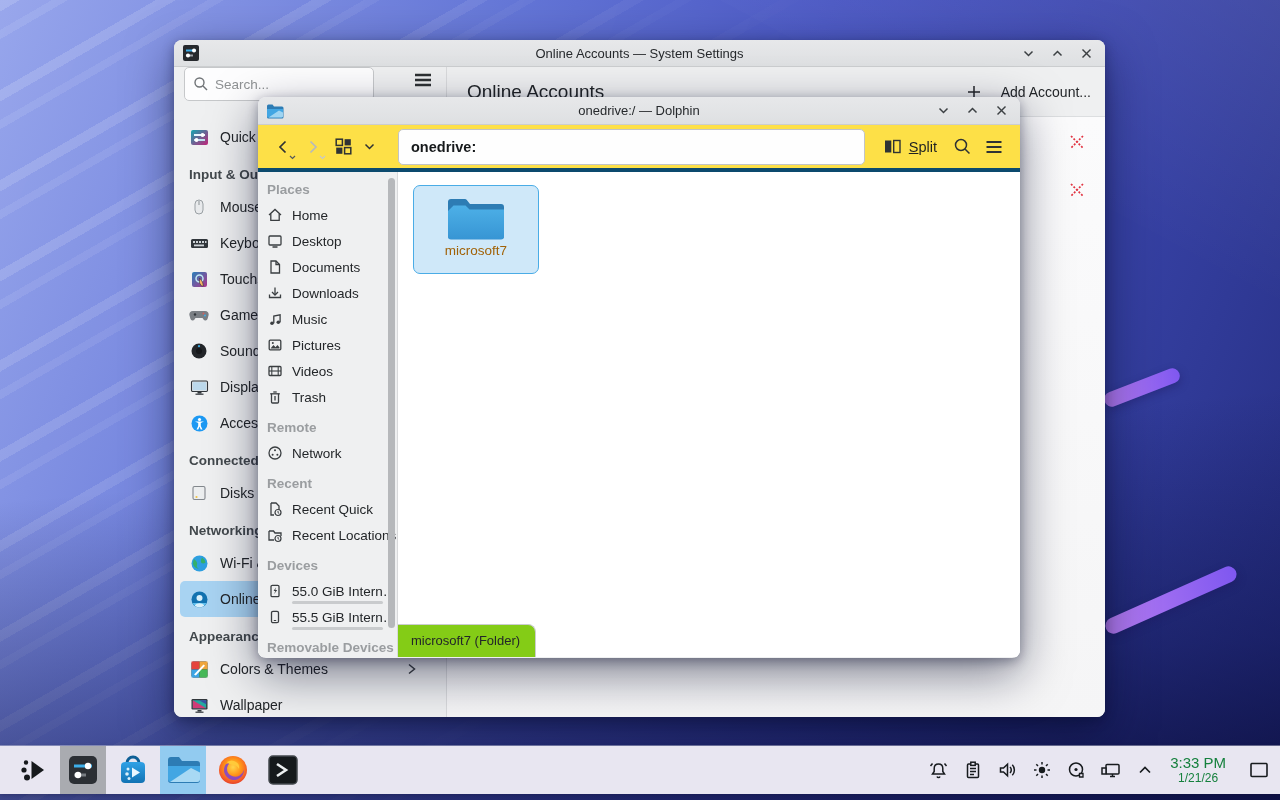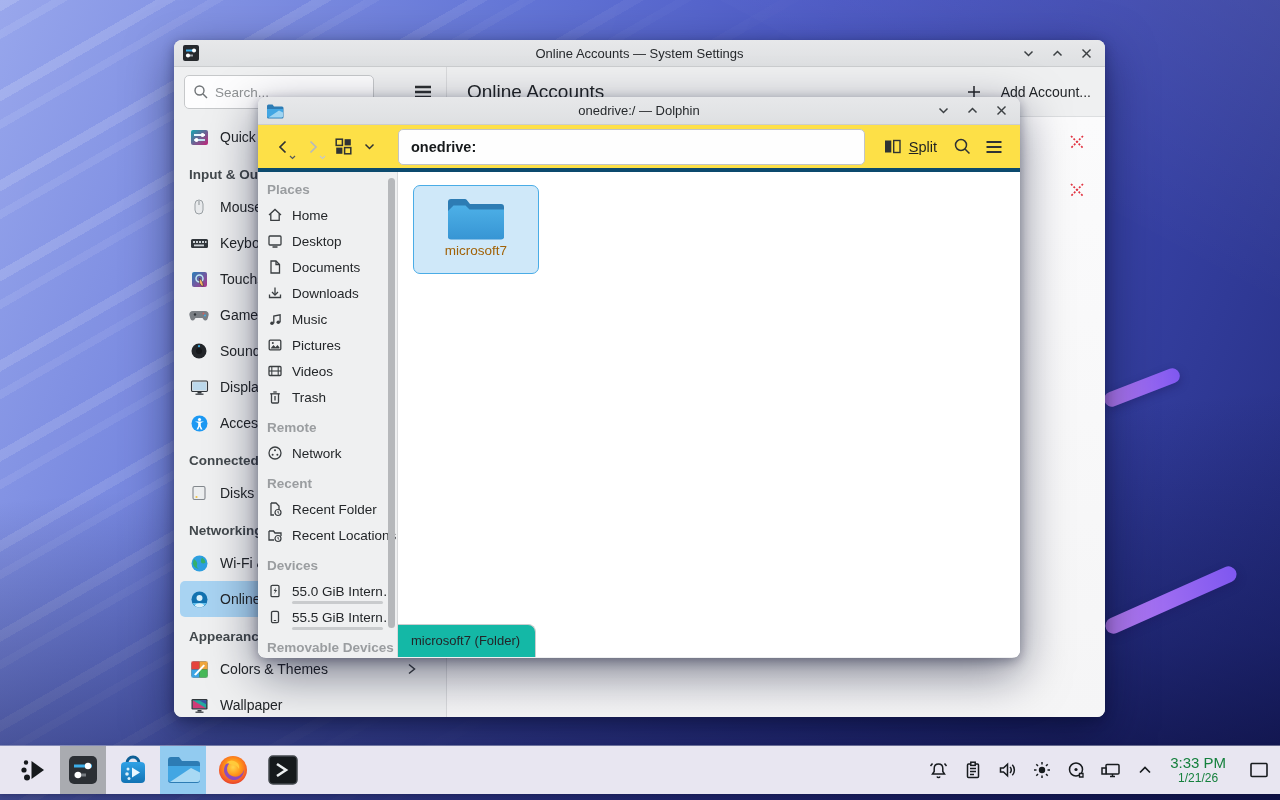--- a/index.html
+++ b/index.html
@@ -31,21 +31,21 @@
   .tb-app-icon { position:absolute; left:8px; top:50%; transform:translateY(-50%); display:flex; }
   .win-controls { position:absolute; right:12px; top:0; bottom:0; display:flex; align-items:center; gap:16px; }
   .win-btn { display:flex; align-items:center; }
   .win-btn svg { stroke:#3c4043; stroke-width:1.5; fill:none; }
 
   
   .settings-win { left:174px; top:40px; width:931px; height:677px; z-index:2; }
   .settings-win .titlebar { height:27px; }
   .s-body { display:flex; height:calc(100% - 27px); }
   .s-sidebar { width:273px; background:#eff0f1; border-right:1px solid #d9dadc; display:flex; flex-direction:column; }
-  .s-sidebar-top { height:50px; display:flex; align-items:center; padding:0 10px; flex:none;gap:36px; }
+  .s-sidebar-top { height:50px; display:flex; padding:0 10px; flex:none;gap:36px; }
   .s-search-wrap { position:relative; width:222px; height:34px; }
   .s-search-wrap svg { position:absolute; left:9px; top:9px; }
   .s-search { width:100%; height:100%; border:1px solid #c6c8ca; border-radius:5px; background:#fdfdfe;
     padding:0 8px 0 30px; font-size:13.5px; color:#232629; outline:none; font-family:inherit; }
   .s-search::placeholder { color:#8f9294; }
   .s-burger { margin-left:auto; display:flex; padding:2px; }
   .s-list { flex:1; padding:2px 6px 0 6px; overflow:hidden; }
   .s-item { height:36px; display:flex; align-items:center; gap:11px; padding:0 9px; border-radius:5px; font-size:14px; color:#232629; }
   .s-item.selected { background:#a8d3f2; }
   .s-item .s-chev { margin-left:auto; margin-right:14px; display:flex; }
@@ -85,21 +85,21 @@
   .p-label { white-space:nowrap; overflow:hidden; text-overflow:ellipsis; min-width:0; }
   .dev-bar { position:absolute; left:25px; right:14px; bottom:0; height:3px; border-radius:2px; background:#c9cbcd; }
   .dev-fill { height:100%; border-radius:2px; background:#3daee9; }
   .d-scrollbar { position:absolute; right:2px; top:6px; width:7px; height:450px; border-radius:4px; background:#b6b8bb; }
 
   .d-view { flex:1; position:relative; background:#fff; }
   .folder-item { position:absolute; left:15px; top:13px; width:126px; height:89px;
     background:#cfe8f9; border:1px solid #4aace6; border-radius:7px;
     display:flex; flex-direction:column; align-items:center; padding-top:7px; }
   .folder-label { font-size:13.5px; color:#a16207; margin-top:0; }
-  .d-status { position:absolute; left:0; bottom:0; background:#14b8a6; border:1px solid #cbcdcf;
+  .d-status { position:absolute; left:0; bottom:0; background:#84cc16; border:1px solid #cbcdcf;
     border-left:none; border-bottom:none; border-top-right-radius:8px; padding:8px 15px 9px 13px;
     font-size:13px; color:#232629;text-align:right; }
 
   
   .panel { position:absolute; left:0; right:0; bottom:6px; height:48px; background:#e8e6f1;
     display:flex; align-items:center; z-index:5; box-shadow:0 -1px 0 rgba(255,255,255,.35), 0 1px 4px rgba(10,10,40,.3); }
   .panel-left { display:flex; align-items:stretch; height:100%; padding-left:10px; }
   .task-tile { width:46px; height:100%; display:flex; align-items:center; justify-content:center; margin-right:4px; }
   .task-tile.active { background:#a9abb0; }
   .task-tile.focused { background:#92cbf0; }
@@ -567,21 +567,21 @@
         <div class="p-section">
             <span class="p-label">Recent</span>
           </div>
         <div class="p-item">
           <svg width="16" height="16" viewBox="0 0 16 16">
               <path d="M4,2 h5 l3,3 v4" fill="none" stroke="#3a3e41" stroke-width="1.3"></path>
               <path d="M4,2 V14 h3" fill="none" stroke="#3a3e41" stroke-width="1.3"></path>
               <circle cx="11" cy="11.5" r="3" fill="#eff0f1" stroke="#3a3e41" stroke-width="1.2"></circle>
               <polyline points="11,10 11,11.7 12.2,12.4" fill="none" stroke="#3a3e41" stroke-width="1"></polyline>
             </svg>
-          <span class="p-label">Recent Folder</span>
+          <span class="p-label">Recent Quick</span>
         </div>
         <div class="p-item">
           <svg width="16" height="16" viewBox="0 0 16 16">
               <path d="M2,4 h4.5 l1.5,2 H14 v3 M2,4 v9 h5" fill="none" stroke="#3a3e41" stroke-width="1.3"></path>
               <circle cx="11" cy="11.5" r="3" fill="#eff0f1" stroke="#3a3e41" stroke-width="1.2"></circle>
               <polyline points="11,10 11,11.7 12.2,12.4" fill="none" stroke="#3a3e41" stroke-width="1"></polyline>
             </svg>
           <span class="p-label">Recent Locations</span>
         </div>
         <div class="p-gap"></div>

